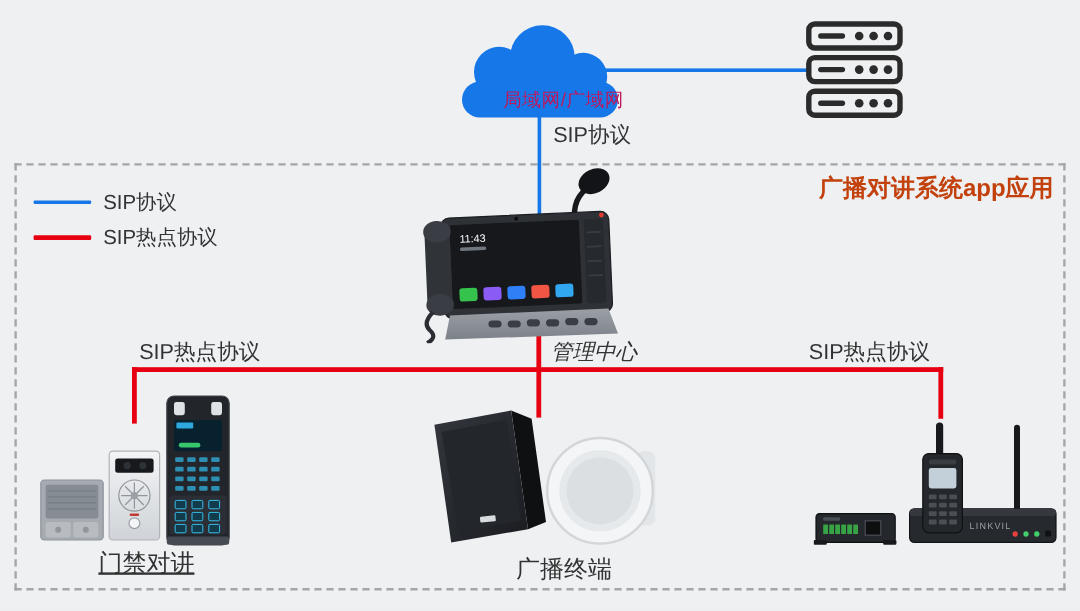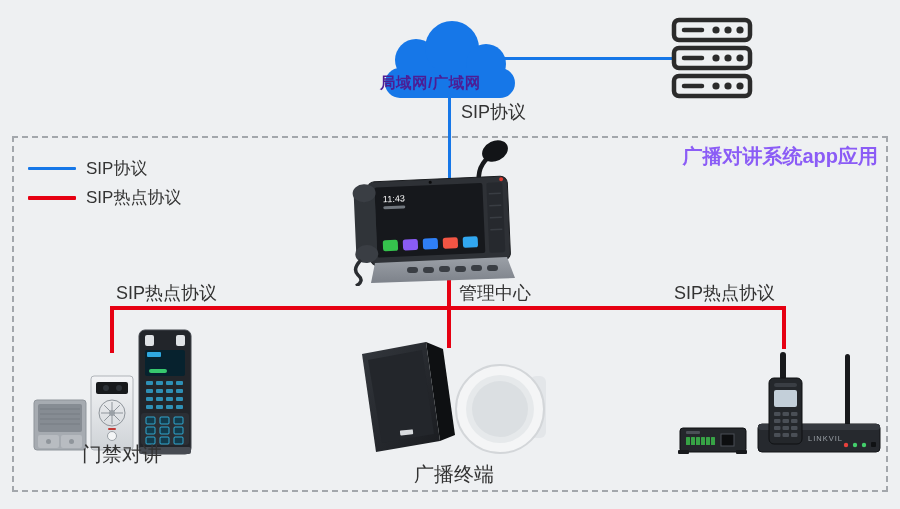--- a/index.html
+++ b/index.html
@@ -11,35 +11,35 @@
   .boundary{left:12px;top:136px;width:872px;height:352px;border:2px dashed #a3a7ac;}
 
   
   .line{position:absolute;}
   .blue{background:#1677e8;}
   .red{background:#e60012;}
 
   
   .lbl{position:absolute;color:#333;font-size:18px;white-space:nowrap;}
   .lbl.big{font-size:20px;}
-  .title{position:absolute;top:143px;right:22px;font-size:20px;font-weight:bold;color:#8b5cf6;white-space:nowrap;}
+  .title{position:absolute;top:143px;right:22px;font-size:20px;font-weight:bold;color:#c2410c;white-space:nowrap;}
   .center-x{transform:translateX(-50%);}
 
   
   .legend{position:absolute;left:28px;top:154px;}
   .legend-row{display:flex;align-items:center;height:29px;}
   .legend-line{width:48px;height:4px;margin-right:10px;border-radius:1px;}
   .legend-line.l-blue{background:#1677e8;height:3.5px;}
   .legend-line.l-red{background:#e60012;}
   .legend-text{font-size:17px;color:#333;}
 
   
   .cloud-wrap{left:380px;top:20px;width:140px;height:80px;}
-  .cloud-label{position:absolute;left:0;top:53px;width:140px;text-align:left;color:#4c1d95;
-               font-size:15.5px;font-weight:bold;letter-spacing:.5px;}
+  .cloud-label{position:absolute;left:0;top:53px;width:140px;text-align:right;color:#be185d;
+               font-size:15.5px;font-weight:normal;letter-spacing:.5px;}
 
   svg{display:block;}
   text{font-family:"Liberation Sans","DejaVu Sans",sans-serif;}
 </style>
 </head>
 <body>
 
 <div class="canvas">
 
   <div class="abs boundary"></div>
@@ -147,21 +147,21 @@
     <g fill="#3a3e44">
       <rect x="55" y="129" width="11" height="6" rx="3"></rect>
       <rect x="71" y="129" width="11" height="6" rx="3"></rect>
       <rect x="87" y="128" width="11" height="6" rx="3"></rect>
       <rect x="103" y="128" width="11" height="6" rx="3"></rect>
       <rect x="119" y="127" width="11" height="6" rx="3"></rect>
       <rect x="135" y="127" width="11" height="6" rx="3"></rect>
     </g>
   </svg>
 
-  <div class="lbl" style="left:459px;top:281px;">管理中心</div>
+  <div class="lbl" style="left:459px;top:281px;font-style:italic;">管理中心</div>
   <div class="lbl" style="left:116px;top:281px;">SIP热点协议</div>
   <div class="lbl" style="left:674px;top:281px;">SIP热点协议</div>
 
   <svg class="abs" style="left:33px;top:328px;" width="165" height="130" viewBox="0 0 165 130">
     <defs>
       <linearGradient id="silver" x1="0" y1="0" x2="0" y2="1">
         <stop offset="0" stop-color="#f3f4f6"></stop>
           <stop offset="1" stop-color="#cfd3d7"></stop>
       </linearGradient>
     </defs>
@@ -231,21 +231,21 @@
           <line x1="7" y1="86" x2="47" y2="86"></line>
         <line x1="7" y1="91" x2="47" y2="91"></line>
           <line x1="7" y1="96" x2="47" y2="96"></line>
       </g>
       <rect x="5" y="107" width="21" height="13" rx="2" fill="#b8bcc1"></rect>
       <rect x="28" y="107" width="21" height="13" rx="2" fill="#b8bcc1"></rect>
       <circle cx="15.5" cy="113.5" r="2.5" fill="#8f959b"></circle>
       <circle cx="38.5" cy="113.5" r="2.5" fill="#8f959b"></circle>
     </g>
   </svg>
-  <div class="lbl big center-x" style="left:122px;top:441px;">门禁对讲</div>
+  <div class="lbl big center-x" style="left:122px;top:456px;text-decoration:underline;">门禁对讲</div>
 
   <svg class="abs" style="left:346px;top:336px;" width="208" height="122" viewBox="0 0 208 122">
     <defs>
       <linearGradient id="spk" x1="0" y1="0" x2="1" y2="1">
         <stop offset="0" stop-color="#33373d"></stop>
           <stop offset="1" stop-color="#1a1c20"></stop>
       </linearGradient>
     </defs>
 
     <g>
@@ -255,21 +255,21 @@
       <rect x="54" y="94" width="13" height="5" rx="1" transform="rotate(-6 60 96)" fill="#d8dbde"></rect>
     </g>
 
     <g>
       <rect x="184" y="40" width="16" height="62" rx="6" fill="#e3e6e9"></rect>
       <circle cx="154" cy="73" r="44" fill="#f4f5f6" stroke="#d3d6d9" stroke-width="2"></circle>
       <circle cx="154" cy="73" r="34" fill="#e6e9eb"></circle>
       <circle cx="154" cy="73" r="28" fill="#dbdfe2"></circle>
     </g>
   </svg>
-  <div class="lbl big center-x" style="left:454px;top:461px;">广播终端</div>
+  <div class="lbl big center-x" style="left:470px;top:461px;">广播终端</div>
 
   <svg class="abs" style="left:678px;top:346px;" width="205" height="114" viewBox="0 0 205 114">
 
     <rect x="167" y="8" width="5" height="72" rx="2.5" fill="#17191c"></rect>
     <rect x="102" y="6" width="6" height="28" rx="3" fill="#17191c"></rect>
 
     <g>
       <rect x="80" y="78" width="122" height="28" rx="4" fill="#26292e" stroke="#121417"></rect>
       <rect x="80" y="78" width="122" height="6" rx="3" fill="#35393f"></rect>
       <text x="130" y="95" font-size="7.5" fill="#9aa0a6" letter-spacing="1">LINKVIL</text>

